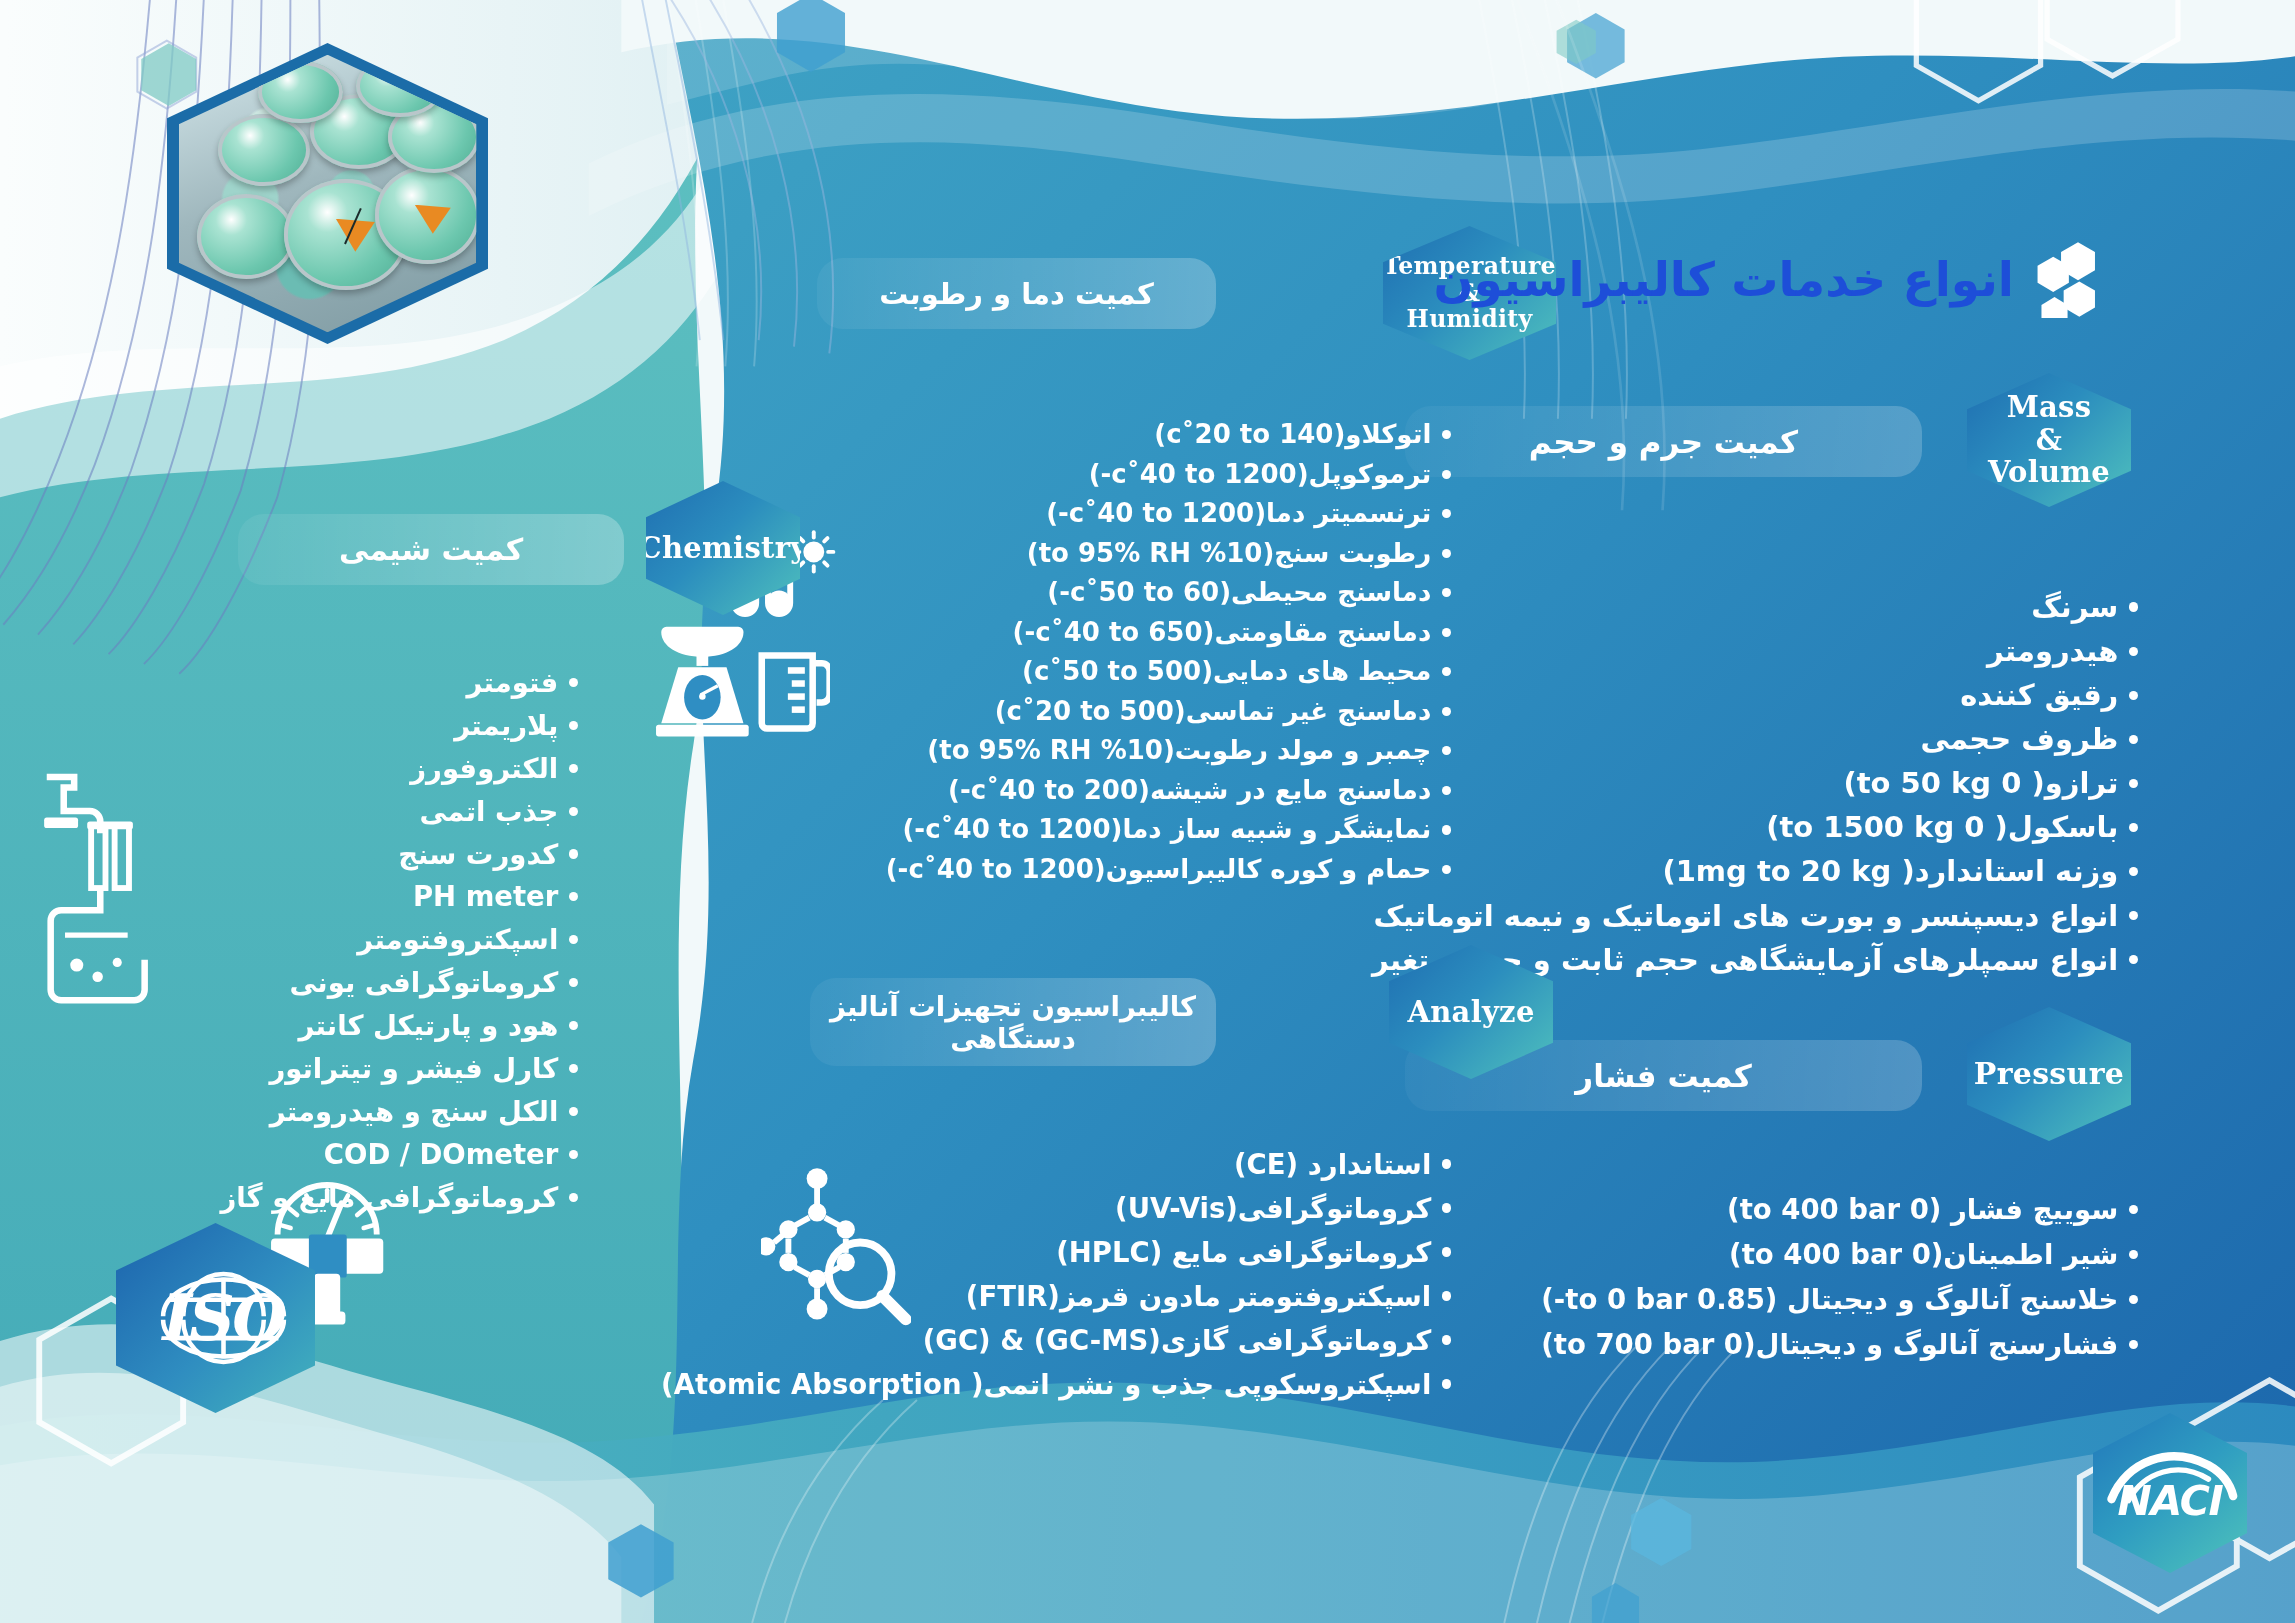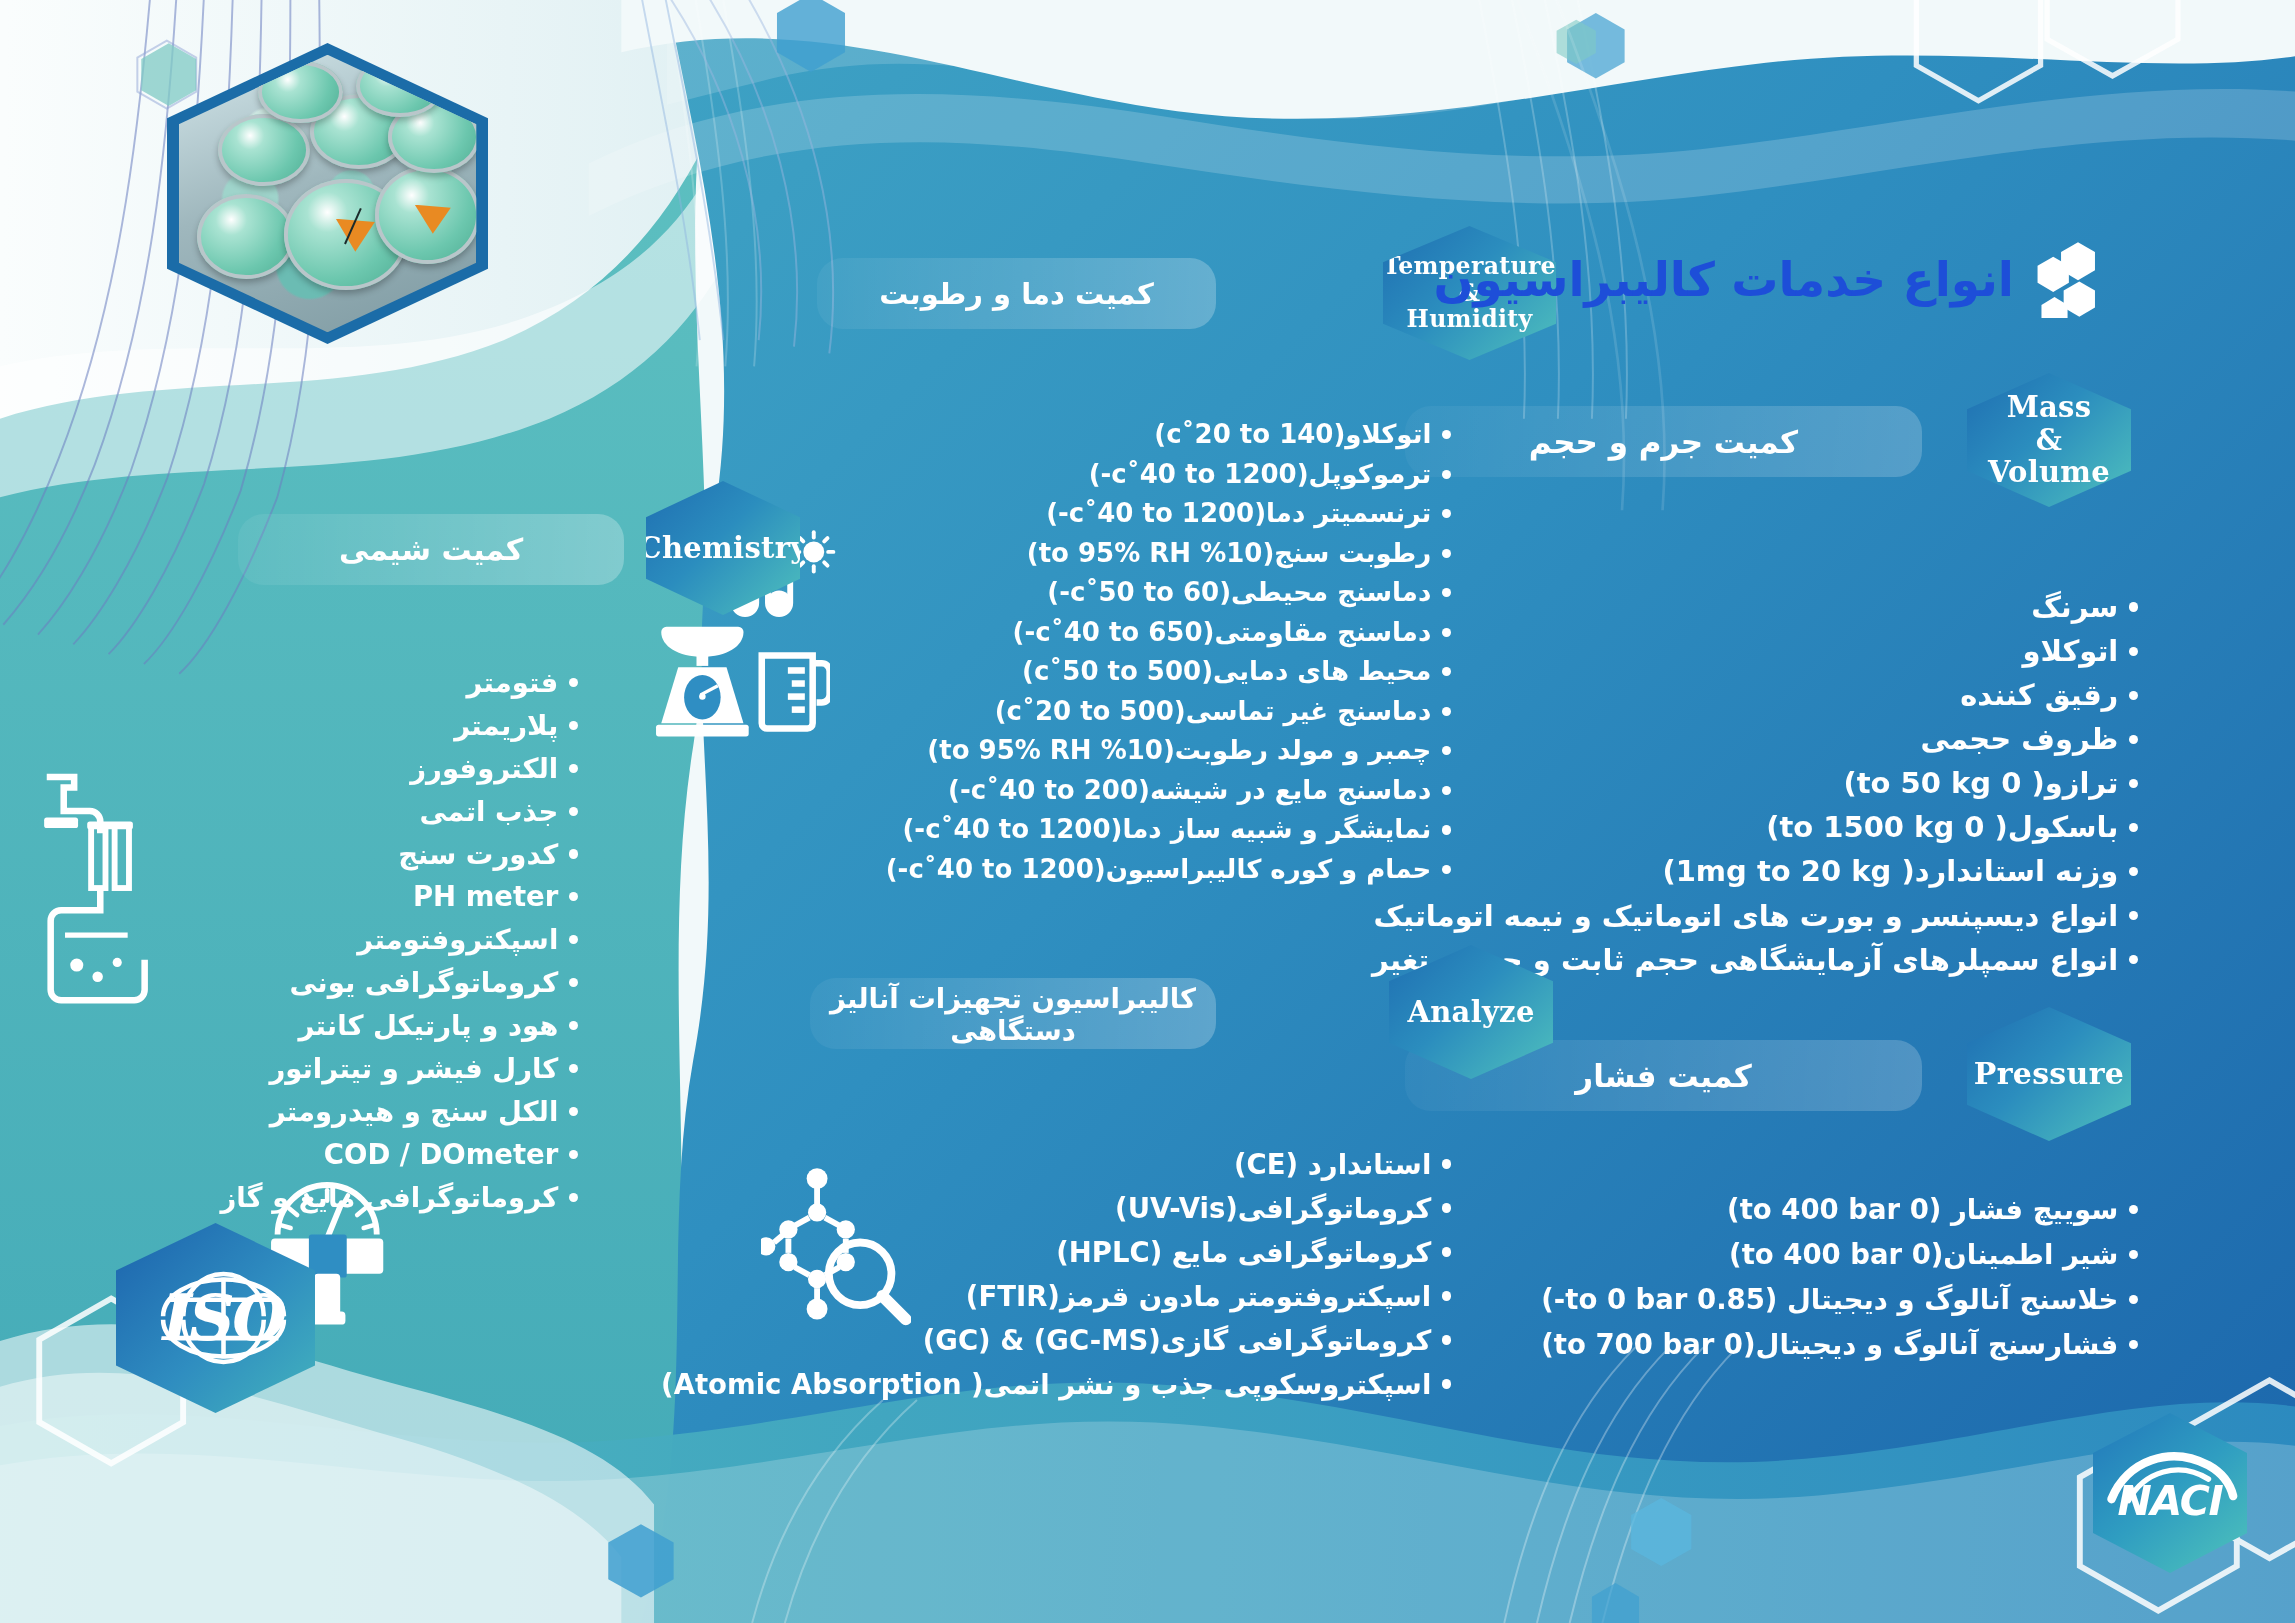--- a/index.html
+++ b/index.html
@@ -312,21 +312,21 @@
   <rect x="232" y="140" width="20" height="10"></rect>
 </svg>
 
 <ul class="blist" style="right:157px;top:585px;width:785px;font-size:29px;line-height:1.52;align-items:flex-start;">
   <li>
       <span class="bullet"></span>
       <span class="txt">سرنگ</span>
     </li>
   <li>
       <span class="bullet"></span>
-      <span class="txt">اتوکلاو</span>
+      <span class="txt">هیدرومتر</span>
     </li>
   <li>
       <span class="bullet"></span>
       <span class="txt">رقیق کننده</span>
     </li>
   <li>
       <span class="bullet"></span>
       <span class="txt">ظروف حجمی</span>
     </li>
   <li>
@@ -514,21 +514,21 @@
   <li>
       <span class="bullet"></span>
       <span class="txt">COD / DOmeter</span>
     </li>
   <li>
       <span class="bullet"></span>
       <span class="txt">کروماتوگرافی مایع و گاز</span>
     </li>
 </ul>
 
-<div class="pill" style="right:1079px;top:978px;width:406px;height:71px;background:linear-gradient(90deg,rgba(255,255,255,.05) 0%,rgba(255,255,255,.24) 100%);">
+<div class="pill" style="right:1079px;top:978px;width:406px;height:88px;background:linear-gradient(90deg,rgba(255,255,255,.05) 0%,rgba(255,255,255,.24) 100%);">
   <div class="fa" style="font-size:27.5px;">کالیبراسیون تجهیزات آنالیز دستگاهی</div>
 </div>
 <div class="hexbadge tall" style="right:742px;top:945px;width:164px;height:134px;font-size:29px;">
   <div>Analyze</div>
 </div>
 
 <svg class="icon-white" style="right:1384px;top:1164px;width:150px;height:170px;" viewBox="0 0 230 260">
   <circle cx="86" cy="22" r="16"></circle>
   <circle cx="86" cy="74" r="14"></circle>
   <circle cx="42" cy="100" r="14"></circle>

